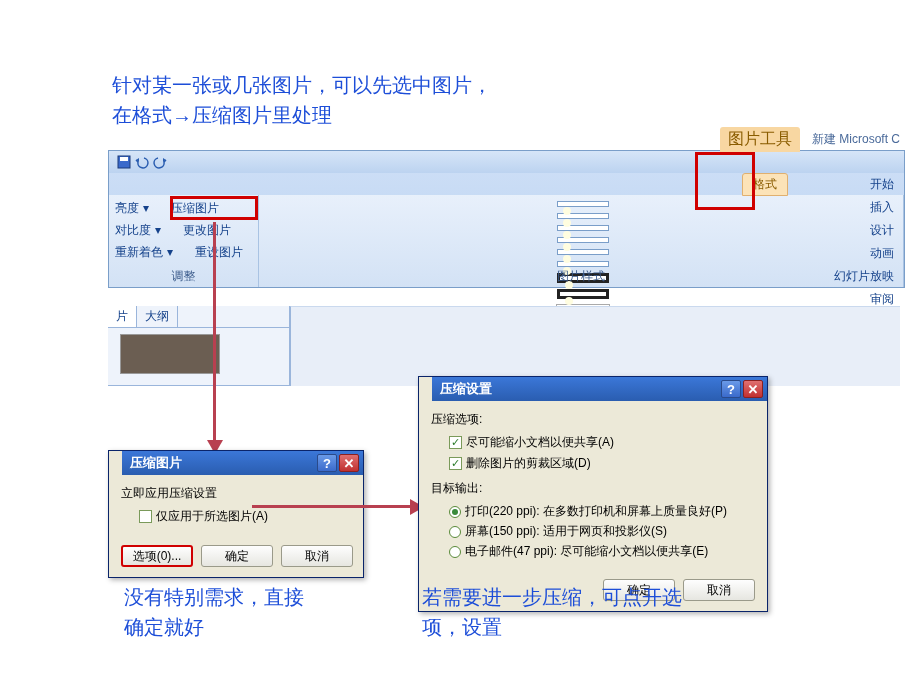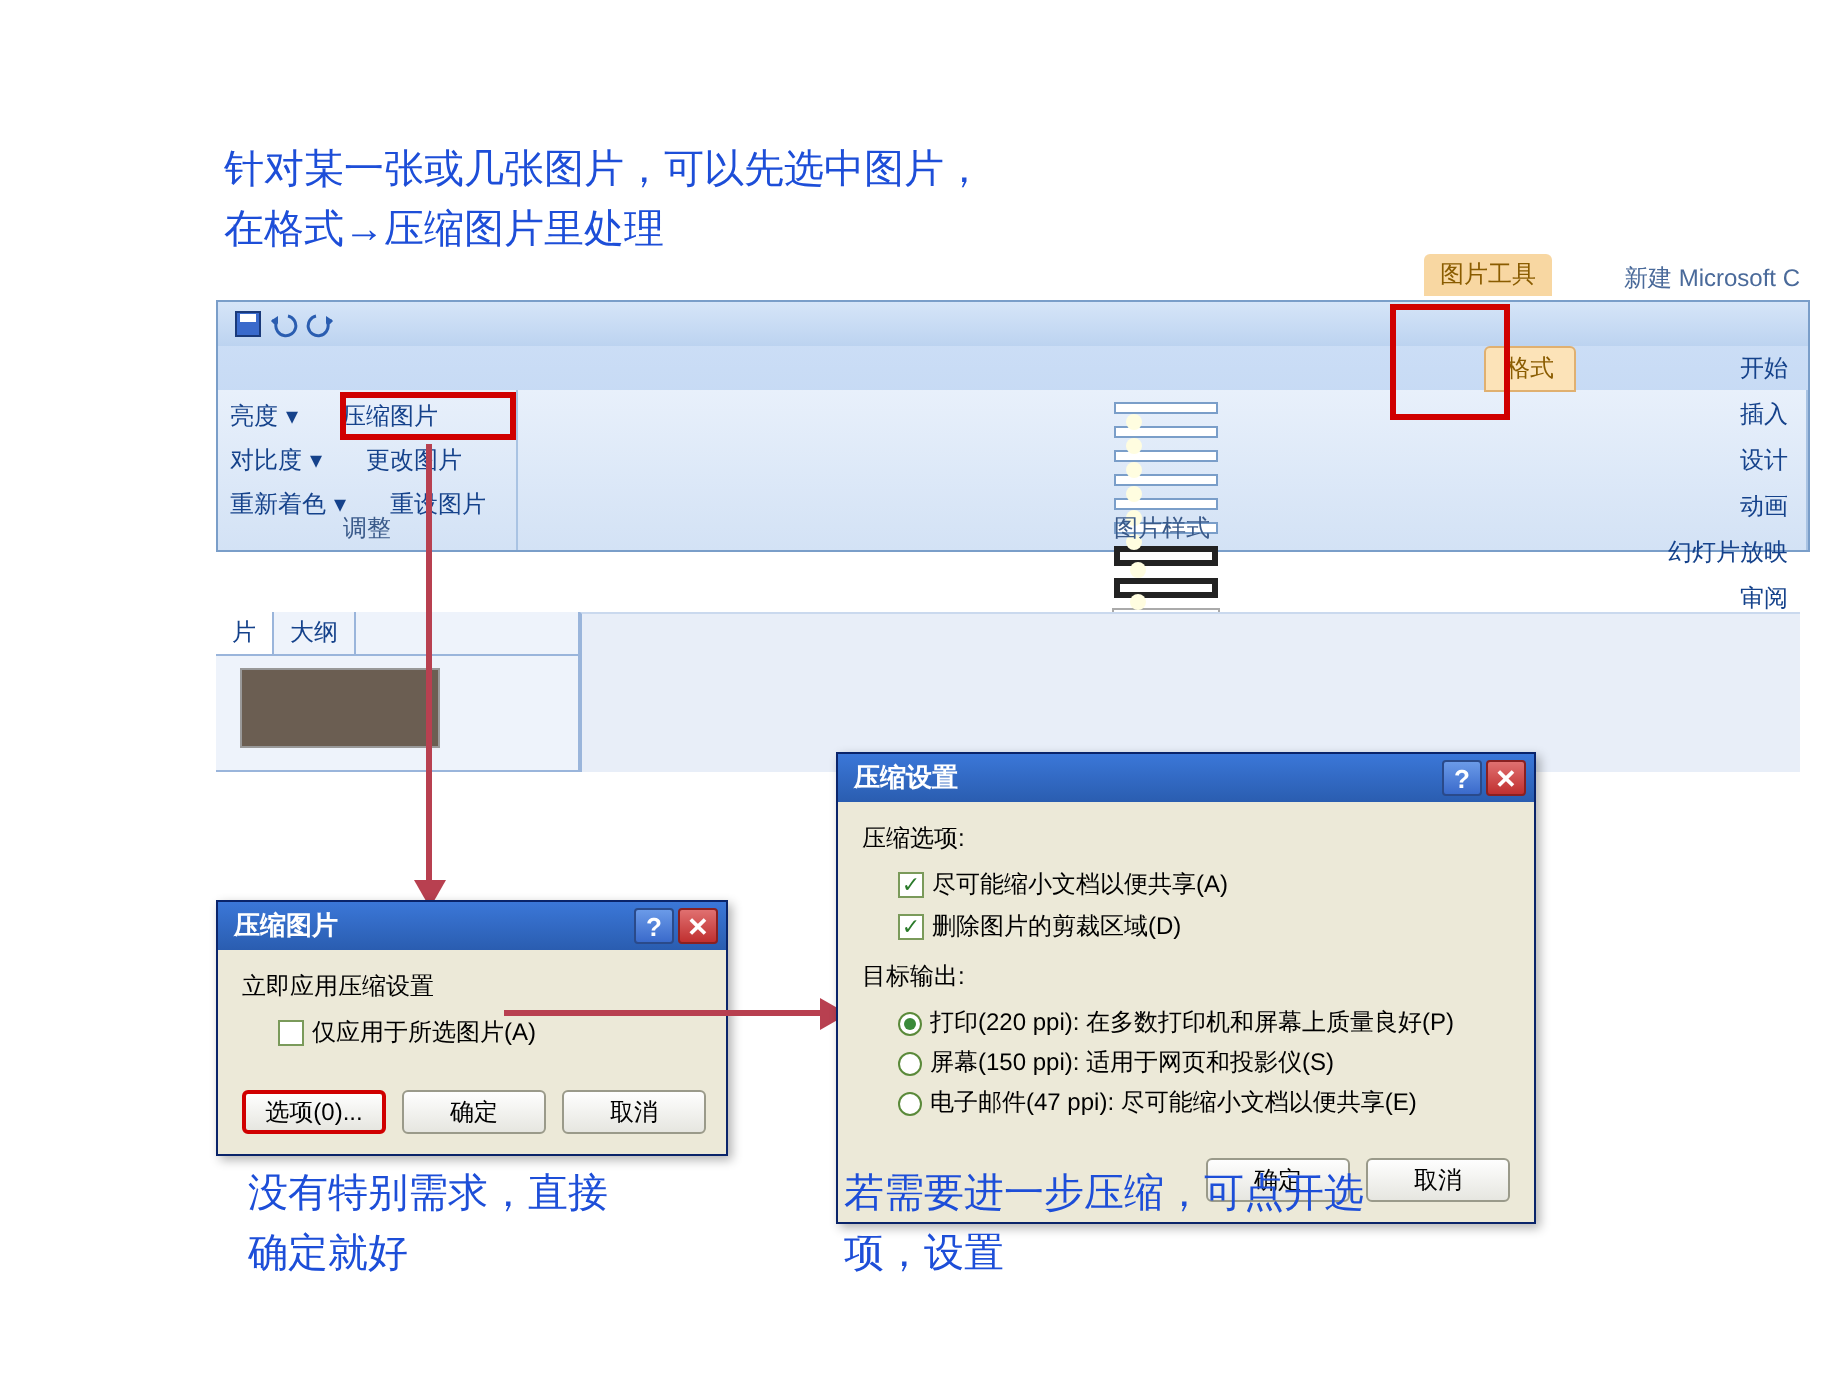--- a/index.html
+++ b/index.html
@@ -6,24 +6,24 @@
   body { font-family: "Microsoft YaHei", SimSun, sans-serif; background: #fff; width: 920px; height: 690px; position: relative; }
   
   .instruction { position: absolute; font-size: 20px; color: #1d4ed8; line-height: 1.5; }
   
   
   .ribbon-container { position: absolute; left: 108px; top: 150px; width: 797px; background: linear-gradient(#cfe0f7, #b9d1f0); border: 1px solid #7a9ec9; }
   .qat { height: 22px; background: linear-gradient(#d6e5f8, #bcd3f0); display: flex; align-items: center; padding-left: 8px; gap: 4px; position: relative; }
   .qat-icon { width: 14px; height: 14px; display: inline-block; }
   .tabs-row { height: 22px; display: flex; align-items: flex-end; padding-left: 16px; position: relative; flex-direction: column; }
   .tab { font-size: 12px; color: #15428b; padding: 3px 10px; cursor: pointer; }
-  .context-tab-group { position: absolute; right: 128px; top: -24px; background: #f8d7a2; padding: 2px 8px; font-size: 12px; color: #8a5c00; border-radius: 3px 3px 0 0; }
+  .context-tab-group { position: absolute; right: 104px; top: -24px; background: #f8d7a2; padding: 2px 8px; font-size: 16px; color: #8a5c00; border-radius: 3px 3px 0 0; }
   .context-tab { position: absolute; right: 116px; top: 0; background: #fce3b8; border: 1px solid #e0b070; padding: 2px 10px; font-size: 12px; color: #8a5c00; border-radius: 3px 3px 0 0; }
   .title-label { position: absolute; right: 4px; top: -20px; font-size: 12px; color: #4a6a9a; }
-  .ribbon-body { background: linear-gradient(#e8f0fb, #d3e2f5); height: 80px; display: flex; }
+  .ribbon-body { background: linear-gradient(#e8f0fb, #d3e2f5); height: 92px; display: flex; }
   .group { border-right: 1px solid #a9c3e3; padding: 2px 6px; font-size: 12px; color: #15428b; position: relative; display: flex; flex-direction: column; }
   .group-label { position: absolute; bottom: 2px; left: 0; right: 0; text-align: center; font-size: 12px; color: #3a5a8a; }
   .adjust-group { width: 150px; }
   .adjust-row { display: flex; align-items: center; gap: 4px; font-size: 12px; height: 22px; white-space: nowrap; overflow: hidden; }
   .adjust-icon { width: 14px; height: 14px; display: inline-block; }
   .styles-group { flex: 1; display: flex; align-items: center; gap: 6px; padding-top: 6px; padding-left: 10px; }
   .thumb { width: 52px; height: 42px; border: 1px solid #7a9ec9; background: #fff; display: flex; align-items: center; justify-content: center; padding: 2px; }
   .thumb.dark { border: 3px solid #222; }
   .thumb.white-border { border: 4px solid #fff; box-shadow: 0 0 0 1px #aaa; }
   .landscape { width: 100%; height: 100%; background: linear-gradient(#8ec5f0 0%, #8ec5f0 55%, #3b7a3b 55%, #5fa05f 100%); position: relative; }
@@ -40,21 +40,21 @@
   
   .redbox { position: absolute; border: 3px solid #d00000; pointer-events: none; }
   
   
   .arrow { position: absolute; }
   .arrow-line { background: #b84050; position: absolute; }
   .arrow-head { width: 0; height: 0; position: absolute; }
   
   
   .dialog { position: absolute; background: #ece9d8; border: 1px solid #0a246a; font-size: 12px; box-shadow: 2px 2px 5px rgba(0,0,0,0.3); }
-  .titlebar { background: linear-gradient(#3b77d8, #2a5db0); color: #fff; height: 24px; display: flex; align-items: center; padding: 0 4px; font-weight: bold; font-size: 13px; }
+  .titlebar { background: linear-gradient(#3b77d8, #2a5db0); color: #fff; height: 24px; display: flex; align-items: center; padding: 0 4px; font-weight: bold; font-size: 13px; margin-left: 13px; }
   .titlebar-text { flex: 1; padding-left: 4px; }
   .titlebar-btn { width: 20px; height: 18px; background: linear-gradient(#e07070, #c03030); border: 1px solid #8a2020; color: #fff; display: flex; align-items: center; justify-content: center; margin-left: 2px; font-weight: bold; border-radius: 2px; cursor: pointer; }
   .titlebar-btn.help { background: linear-gradient(#6a9ae8, #3a6acb); border: 1px solid #2a4a8a; }
   .dlg-body { padding: 10px 12px; color: #000; }
   .dlg-label { margin-bottom: 6px; }
   .dlg-checkbox-row { display: flex; align-items: center; gap: 4px; margin: 4px 0 4px 18px; }
   .dlg-radio-row { display: flex; align-items: center; gap: 4px; margin: 3px 0 3px 18px; }
   .dlg-checkbox { width: 13px; height: 13px; border: 1px solid #7a9a5a; background: #fff; display: inline-flex; align-items: center; justify-content: center; color: #2a7a2a; font-size: 11px; }
   .dlg-radio { width: 12px; height: 12px; border: 1px solid #5a8a3a; border-radius: 50%; background: #fff; display: inline-flex; align-items: center; justify-content: center; }
   .dlg-radio.selected::after { content: ""; width: 6px; height: 6px; background: #3a8a3a; border-radius: 50%; }

